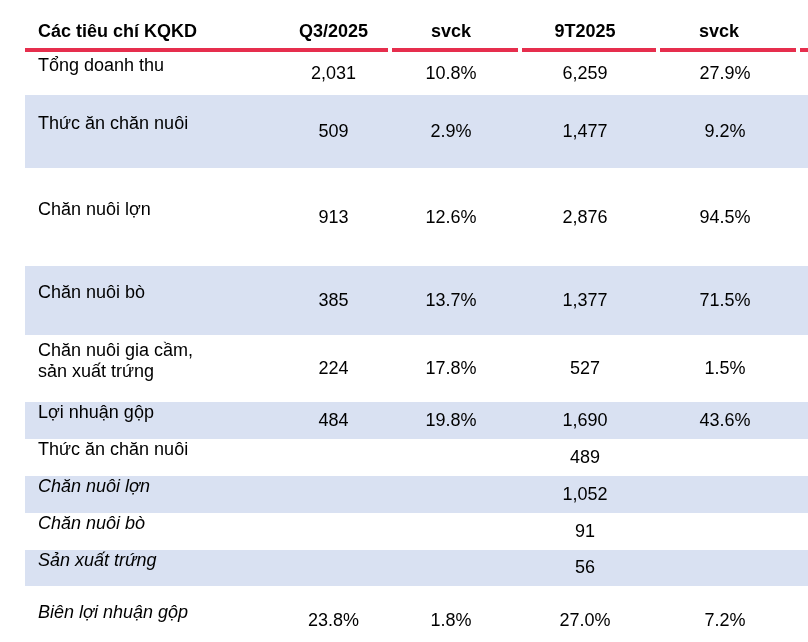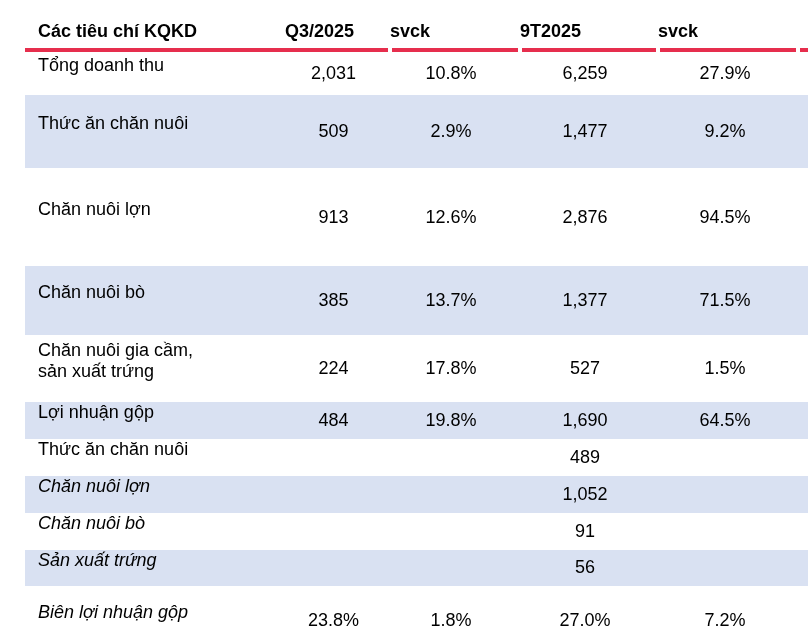--- a/index.html
+++ b/index.html
@@ -27,21 +27,21 @@
   col.c4 { width: 138px; }
   col.c5 { width: 150px; }
 
   thead th {
     font-weight: bold;
     font-size: 18px;
     vertical-align: bottom;
     padding: 0 8px 6px 0;
     height: 42px;
     border-bottom: 4px solid #E62E4D;
-    text-align: left;
+    text-align: center;
     white-space: nowrap;
   }
   thead th.crit {
     text-align: left;
     padding: 0 0 6px 13px;
   }
   thead th.lastcol { padding-right: 28px; }
 
   tbody td {
     vertical-align: middle;
@@ -145,21 +145,21 @@
         <td>17.8%</td>
         <td>527</td>
         <td class="lastcol">1.5%</td>
       </tr>
 
       <tr class="h38 shaded">
         <td class="label-cell">Lợi nhuận gộp</td>
         <td>484</td>
         <td>19.8%</td>
         <td>1,690</td>
-        <td class="lastcol">64.5%</td>
+        <td class="lastcol">43.6%</td>
       </tr>
 
       <tr class="h34">
         <td class="label-cell">Thức ăn chăn nuôi</td>
         <td></td>
         <td></td>
         <td>489</td>
         <td class="lastcol"></td>
       </tr>
 

